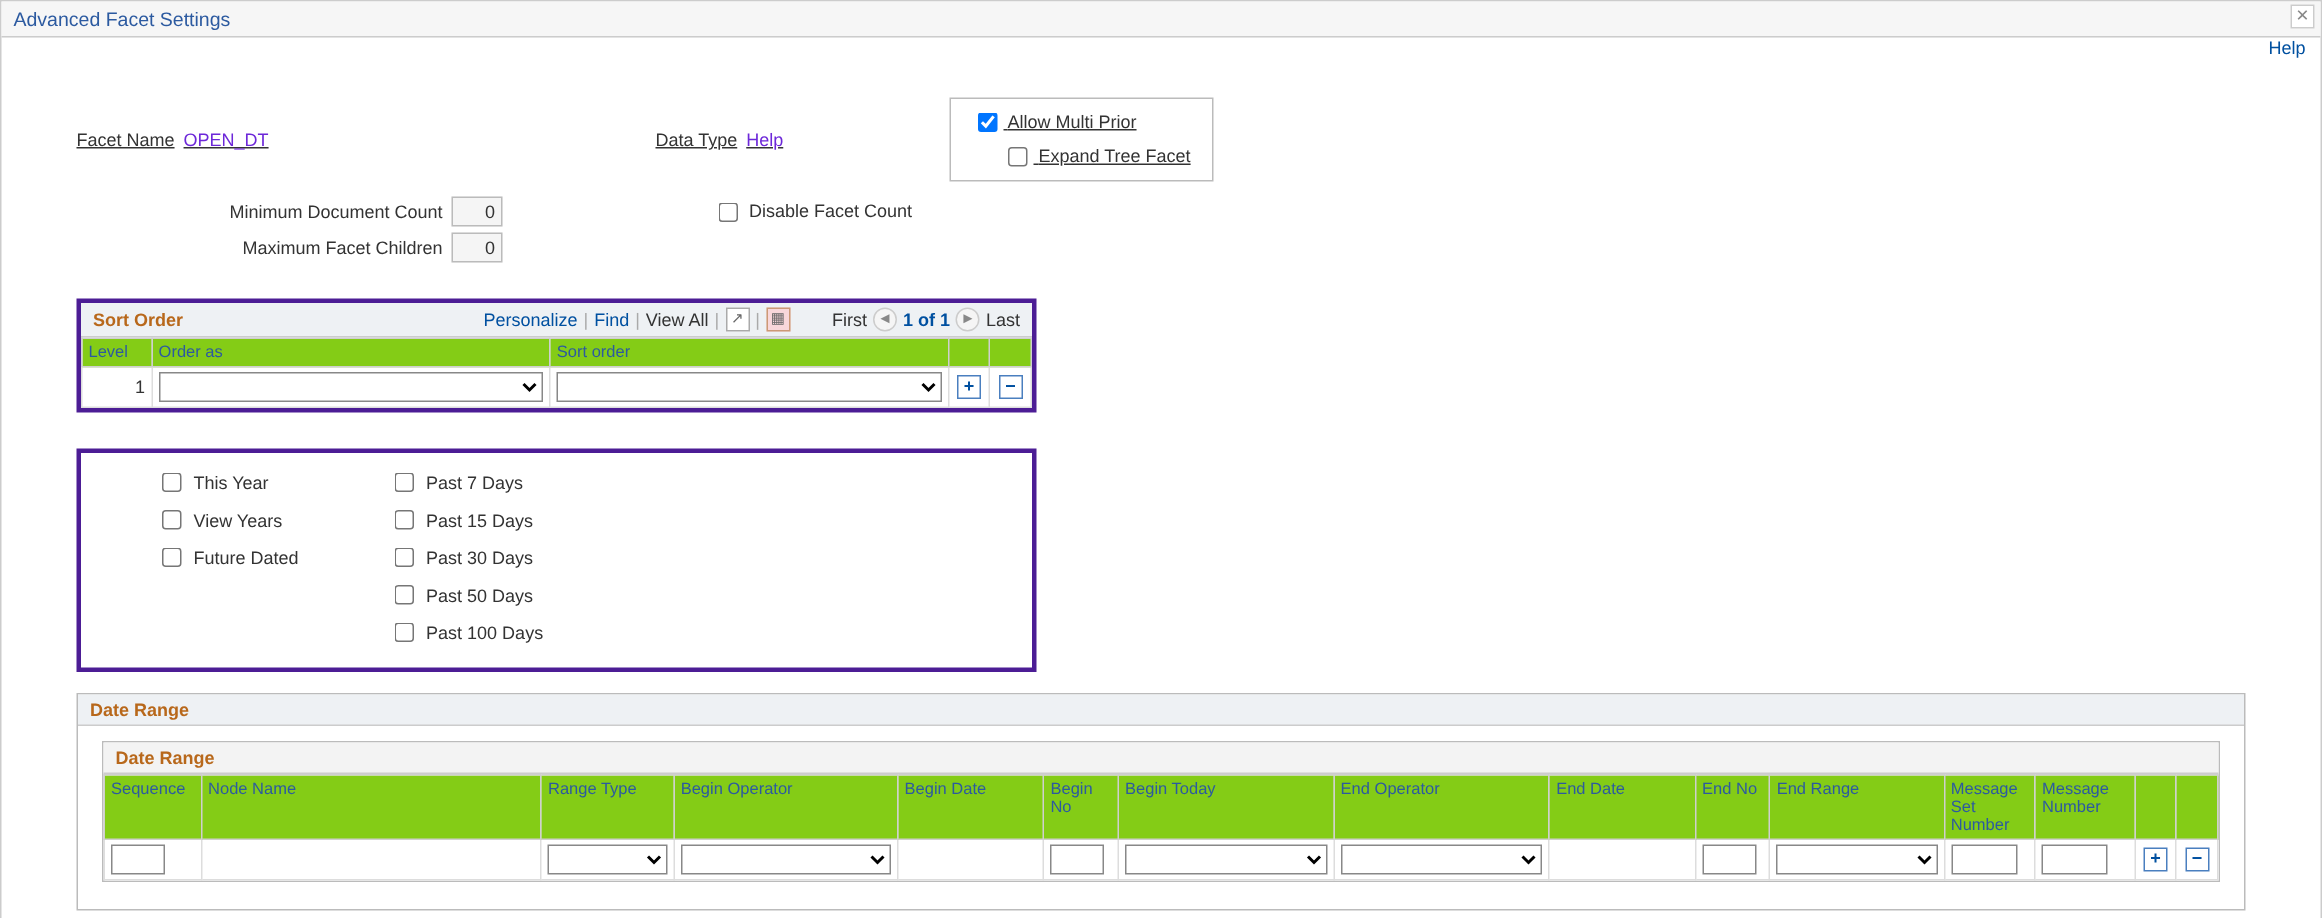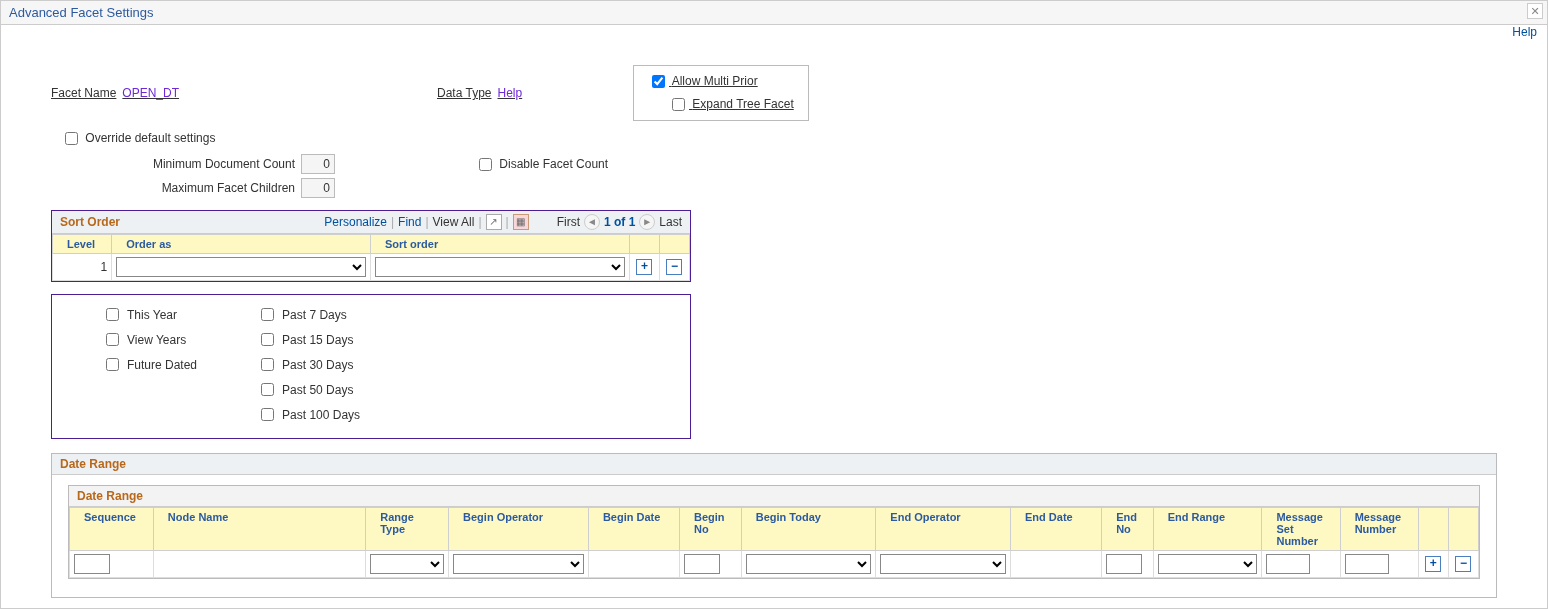--- a/index.html
+++ b/index.html
@@ -71,22 +71,22 @@
     border: 1px solid #bbb;
     text-align: right;
     padding: 0 4px;
     background: #f5f5f5;
     font-size: 12px;
     color: #333;
   }
   .disable-fc { display: flex; align-items: center; margin-left: 140px; }
 
   .panel {
-    border: 1px solid #4c1d95;
-    margin-top: 12px;
+    border: 3px solid #4c1d95;
+    margin-top: 24px;
     background: #fff;
   }
   .panel-narrow { width: 640px; }
   .panel-full { width: 100%; }
   .panel-hdr {
     background: #eef1f4;
     border-bottom: 1px solid #ccc;
     padding: 3px 8px;
     display: flex;
     align-items: center;
@@ -115,26 +115,26 @@
     font-size: 10px;
     line-height: 14px;
     text-align: center;
     color: #888;
   }
   .nav-text { color: #333; }
   .nav-text b { color: #0050a0; font-weight: bold; }
 
   table.grid { width: 100%; border-collapse: collapse; }
   table.grid th {
-    background: #fef9c3;
+    background: #84cc16;
     border: 1px solid #cfcfcf;
-    padding: 3px 14px;
+    padding: 3px 4px;
     text-align: left;
     color: #2c5aa0;
-    font-weight: bold;
+    font-weight: normal;
     font-size: 11px;
     vertical-align: top;
   }
   table.grid td {
     border: 1px solid #ddd;
     padding: 3px 4px;
     background: #fff;
     vertical-align: middle;
   }
   select.cell {
@@ -217,26 +217,20 @@
         </div>
         <div class="cb-row" style="padding-left:20px;">
           <label>
             <input type="checkbox" class="cb" style="">
             <span>Expand Tree Facet</span>
           </label>
         </div>
       </div>
     </div>
 
-    <div class="override-row">
-      <label>
-        <input type="checkbox" class="cb" style="">
-        <span>Override default settings</span>
-      </label>
-    </div>
 
     <div style="display:flex; align-items:center;">
       <div class="indented-row">
         <span class="lbl">Minimum Document Count</span>
         <input class="numbox" value="0" style="">
       </div>
       <div class="disable-fc">
         <label>
           <input type="checkbox" class="cb" style="">
           <span>Disable Facet Count</span>

